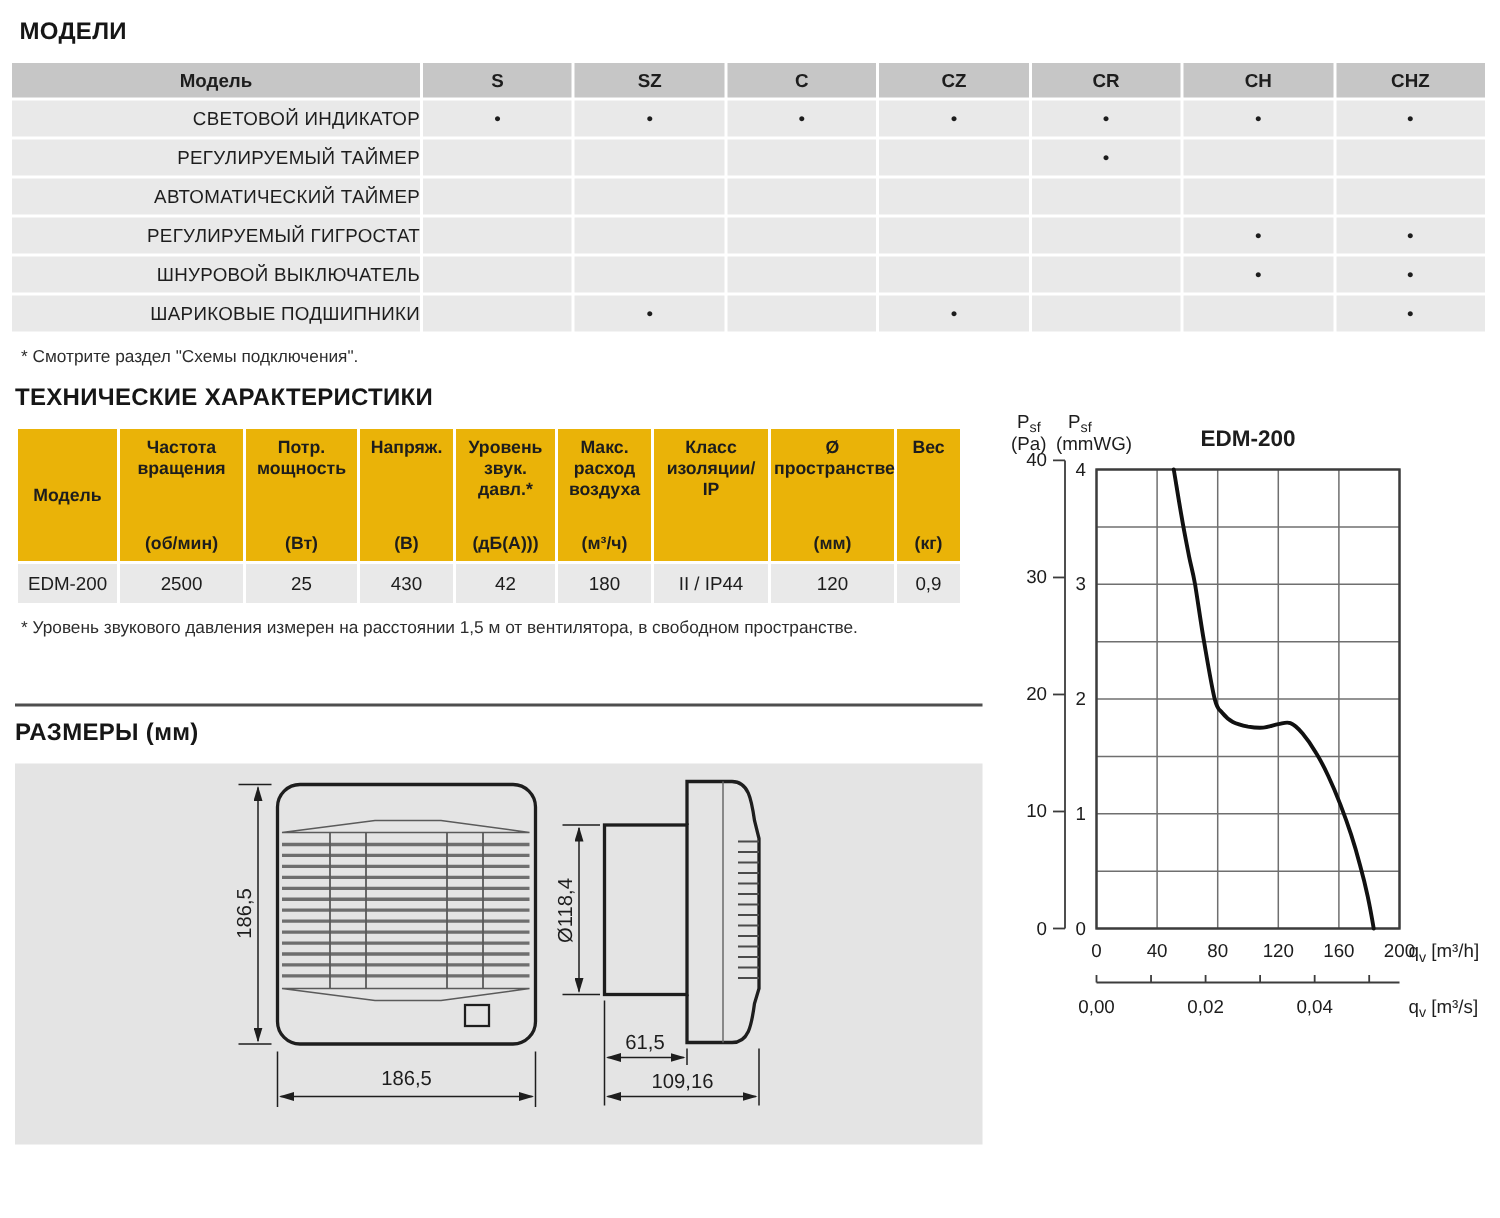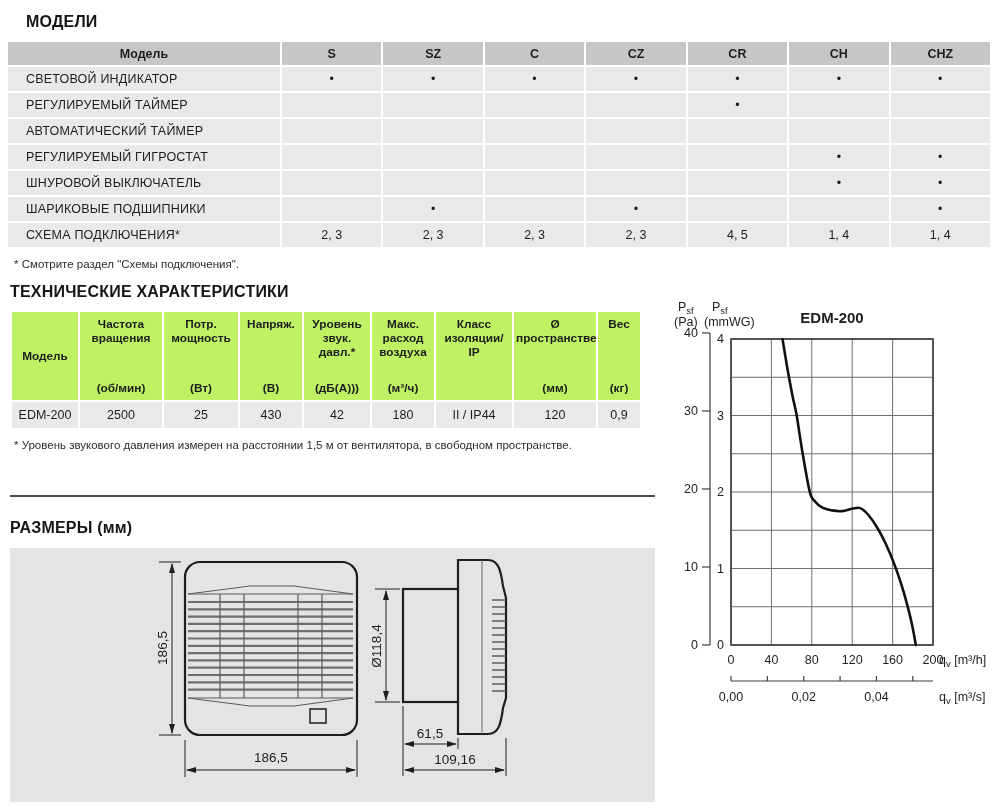--- a/index.html
+++ b/index.html
@@ -1,35 +1,35 @@
 <!DOCTYPE html>
 <html><head>
 <meta charset="utf-8">
 <style>
   *{margin:0;padding:0;box-sizing:border-box}
   html,body{background:#fff}
   body{width:1000px;height:812px;font-family:"Liberation Sans",sans-serif;color:#1d1d1d;overflow:hidden}
   .h-section{font-size:16px;font-weight:bold;color:#161616;letter-spacing:.2px}
-  #models-title{margin:13px 0 9px 26px}
+  #models-title{margin:13px 0 9px 13px}
   table{border-collapse:separate;border-spacing:2px;table-layout:fixed}
   .models-table{margin:0 6px;width:986px}
   .models-table th{background:#c6c6c6;font-weight:bold;font-size:12.5px;height:23px;text-align:center;vertical-align:middle}
   .models-table td{background:#e9e9e9;font-size:12.5px;height:24px;text-align:center;vertical-align:middle}
-  .models-table td.lbl{text-align:left;padding-left:18px;letter-spacing:.2px}
+  .models-table td.lbl{text-align:right;padding-left:18px;letter-spacing:.2px}
   .footnote{font-size:11.5px;color:#2c2c2c;margin:9px 0 0 14px}
   .two-col{display:flex;margin-top:13px;padding:0 6px}
   .col-left{width:651px;padding-left:4px}
   .col-right{flex:1;padding-left:21px}
   .tech-table{width:632px;margin-top:9px}
-  .tech-table th{background:#bef264;font-weight:bold;font-size:11.8px;height:88px;vertical-align:top;padding:5px 2px}
+  .tech-table th{background:#eab308;font-weight:bold;font-size:11.8px;height:88px;vertical-align:top;padding:5px 2px}
   .tech-table td{background:#e9e9e9;font-size:12.5px;height:26px;text-align:center;vertical-align:middle}
   .hcell{display:flex;flex-direction:column;justify-content:space-between;height:78px;text-align:center}
   .hcell.hc-center{justify-content:center}
   .divider{height:2px;background:#4e4e4e;margin-top:44px;width:645px}
-  #dims-title{margin-top:22px}
+  #dims-title{margin-top:9px}
   .drawing-panel{margin-top:11px;width:645px;height:254px;background:#e4e4e4}
   #chart-svg{margin:6px 0 0 -10px;display:block}
   text{font-family:"Liberation Sans",sans-serif}
 </style>
 </head>
 <body>
 
 <div class="page">
 
   <h2 class="h-section" id="models-title">МОДЕЛИ</h2>
@@ -110,30 +110,20 @@
         </tr>
         <tr>
           <td class="lbl">ШАРИКОВЫЕ ПОДШИПНИКИ</td>
           <td></td>
           <td>•</td>
           <td></td>
           <td>•</td>
           <td></td>
           <td></td>
           <td>•</td>
-        </tr>
-        <tr>
-          <td class="lbl">СХЕМА ПОДКЛЮЧЕНИЯ*</td>
-          <td>2, 3</td>
-          <td>2, 3</td>
-          <td>2, 3</td>
-          <td>2, 3</td>
-          <td>4, 5</td>
-          <td>1, 4</td>
-          <td>1, 4</td>
         </tr>
       </tbody>
   </table>
 
   <div class="footnote">* Смотрите раздел "Схемы подключения".</div>
 
   <div class="two-col">
 
     <div class="col-left">
       <h2 class="h-section">ТЕХНИЧЕСКИЕ ХАРАКТЕРИСТИКИ</h2>

